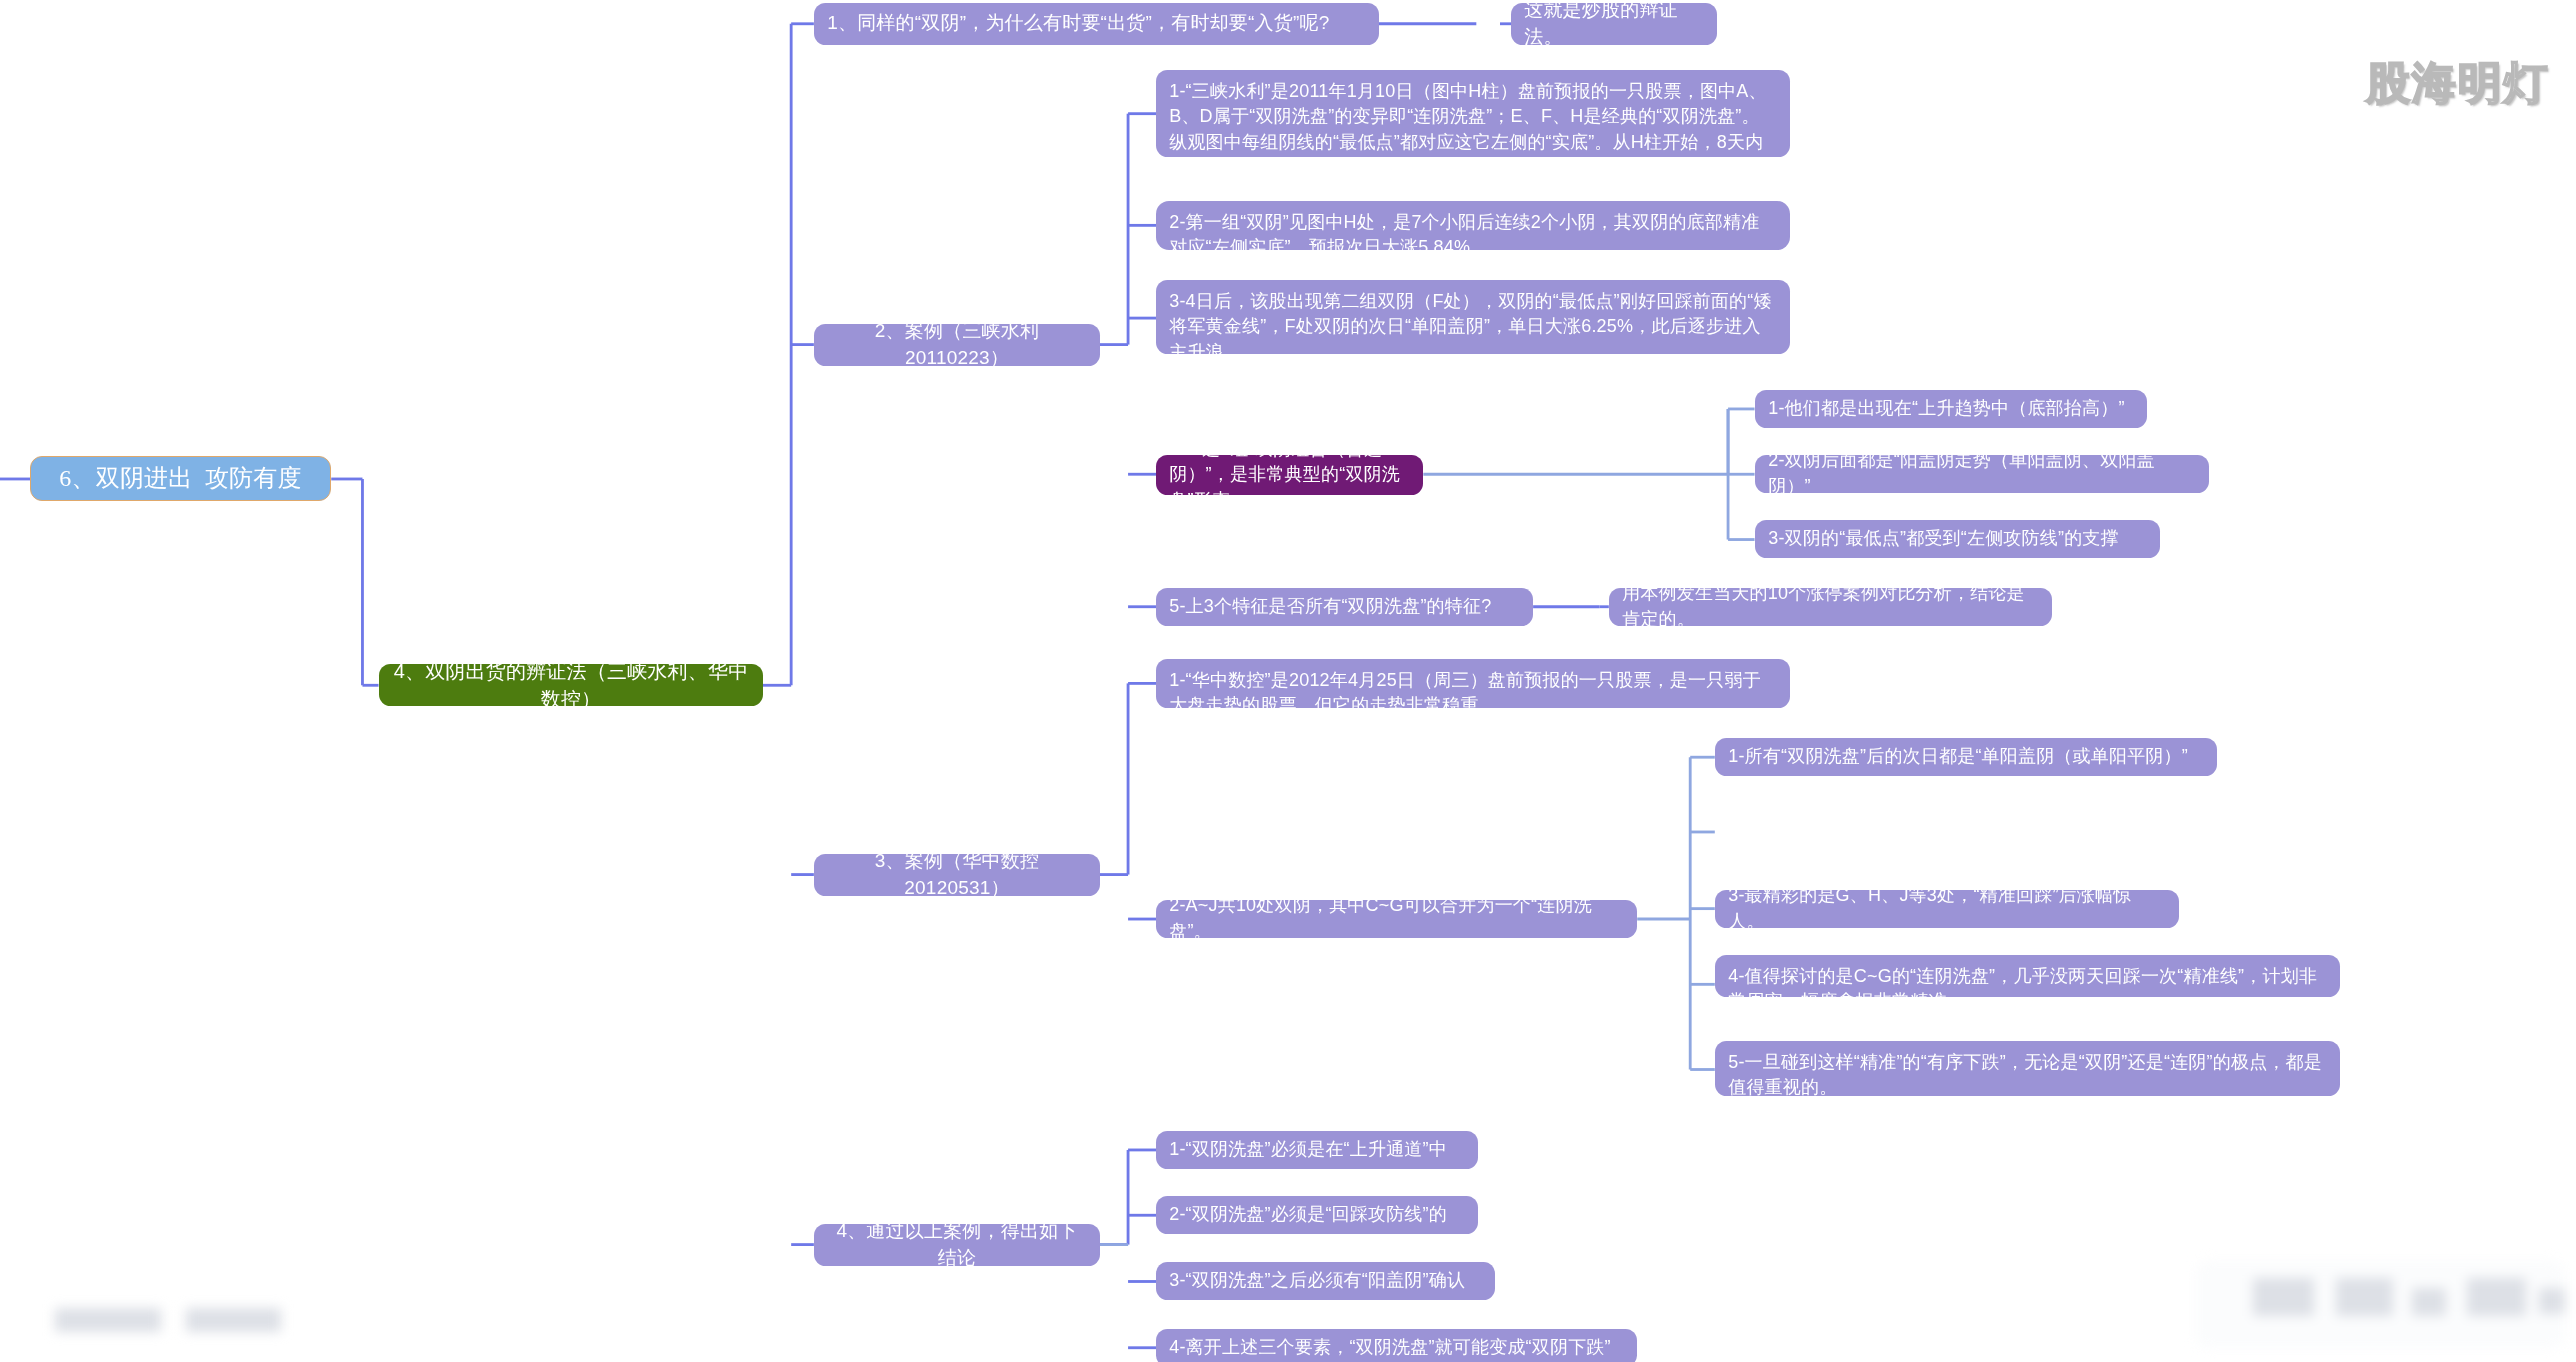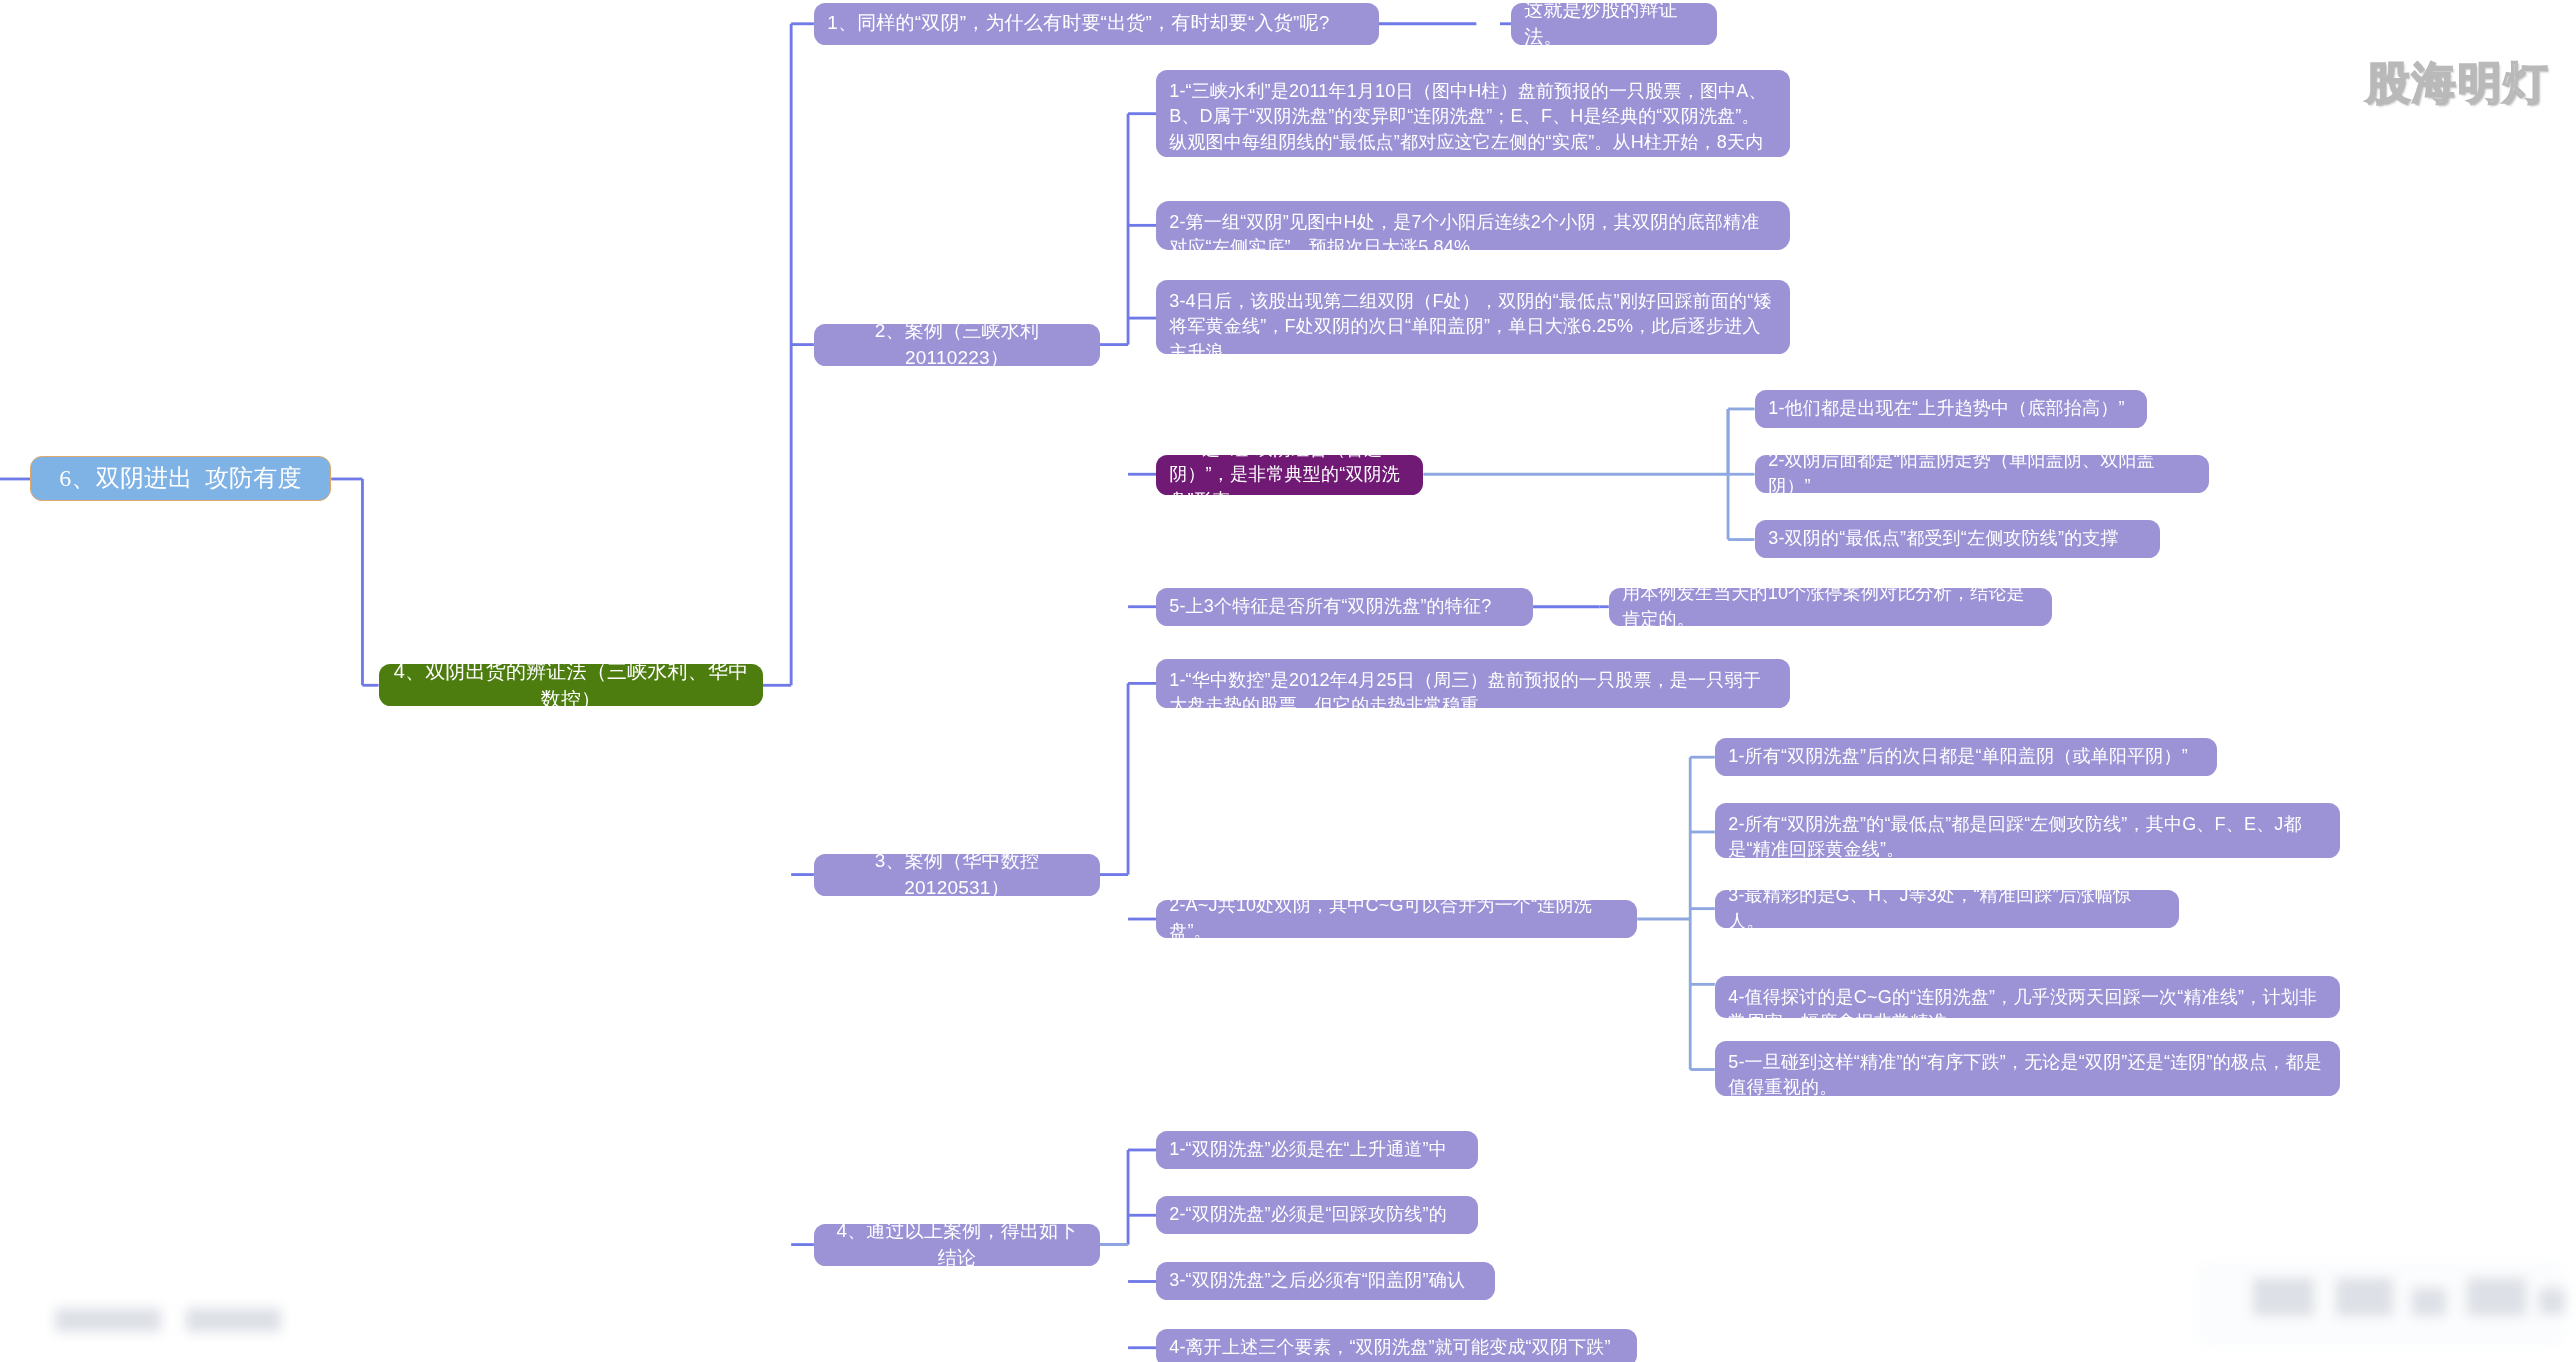--- a/index.html
+++ b/index.html
@@ -193,27 +193,24 @@
     <span>1-“华中数控”是2012年4月25日（周三）盘前预报的一只股票，是一只弱于大盘走势的股票，但它的走势非常稳重。</span>
   </div>
 
   <div class="node" style="left:1156px; top:900px; width:481px; height:38px; font-size:18px;">
     <span>2-A~J共10处双阴，其中C~G可以合并为一个“连阴洗盘”。</span>
   </div>
 
   <div class="node" style="left:1715px; top:738px; width:502px; height:38px; font-size:18px;">
     <span>1-所有“双阴洗盘”后的次日都是“单阳盖阴（或单阳平阴）”</span>
   </div>
-  <div class="node wide" style="left:1715px; top:803px; width:625px; height:55px; font-size:18px;">
-    <span>2-所有“双阴洗盘”的“最低点”都是回踩“左侧攻防线”，其中G、F、E、J都是“精准回踩黄金线”。</span>
-  </div>
   <div class="node" style="left:1715px; top:890px; width:464px; height:38px; font-size:18px;">
     <span>3-最精彩的是G、H、J等3处，“精准回踩”后涨幅惊人。</span>
   </div>
-  <div class="node wide" style="left:1715px; top:976px; width:625px; height:42px; font-size:18px;">
+  <div class="node wide" style="left:1715px; top:955px; width:625px; height:42px; font-size:18px;">
     <span>4-值得探讨的是C~G的“连阴洗盘”，几乎没两天回踩一次“精准线”，计划非常周密，幅度拿捏非常精准。</span>
   </div>
   <div class="node wide" style="left:1715px; top:1041px; width:625px; height:55px; font-size:18px;">
     <span>5-一旦碰到这样“精准”的“有序下跌”，无论是“双阴”还是“连阴”的极点，都是值得重视的。</span>
   </div>
 
   <div class="node center" style="left:814px; top:1224px; width:286px; height:42px;">
     <span>4、通过以上案例，得出如下结论</span>
   </div>
 

